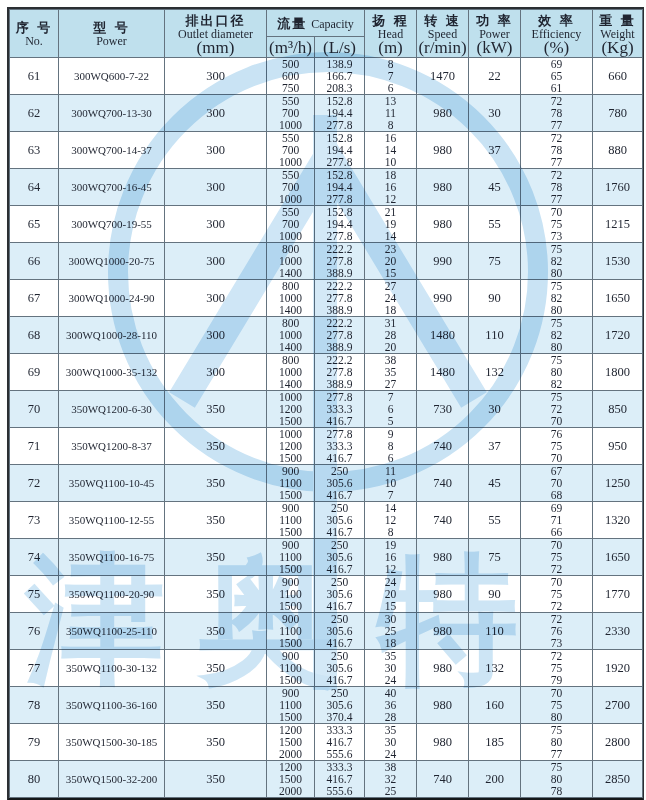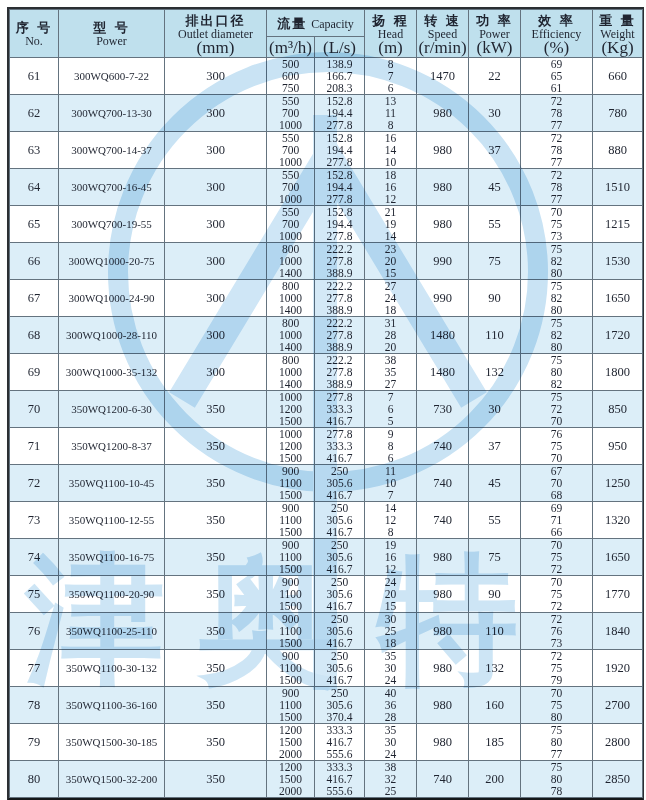--- a/index.html
+++ b/index.html
@@ -196,21 +196,21 @@
 194.4
 277.8</td>
     <td>18
 16
 12</td>
     <td class="c-single">980</td>
     <td class="c-single">45</td>
     <td>72
 78
 77</td>
-    <td class="c-single">1510</td>
+    <td class="c-single">1760</td>
   </tr>
         <tr>
     <td class="c-single">65</td>
     <td class="c-type">300WQ700-19-55</td>
     <td class="c-single">300</td>
     <td>550
 700
 1000</td>
     <td>152.8
 194.4
@@ -436,21 +436,21 @@
 305.6
 416.7</td>
     <td>30
 25
 18</td>
     <td class="c-single">980</td>
     <td class="c-single">110</td>
     <td>72
 76
 73</td>
-    <td class="c-single">1840</td>
+    <td class="c-single">2330</td>
   </tr>
         <tr>
     <td class="c-single">77</td>
     <td class="c-type">350WQ1100-30-132</td>
     <td class="c-single">350</td>
     <td>900
 1100
 1500</td>
     <td>250
 305.6

